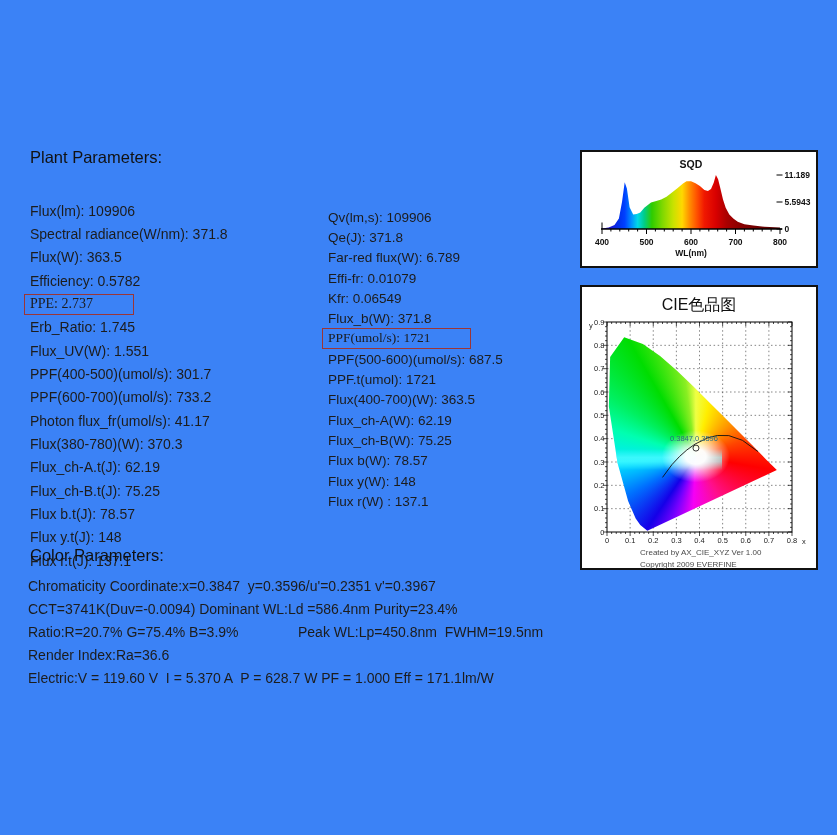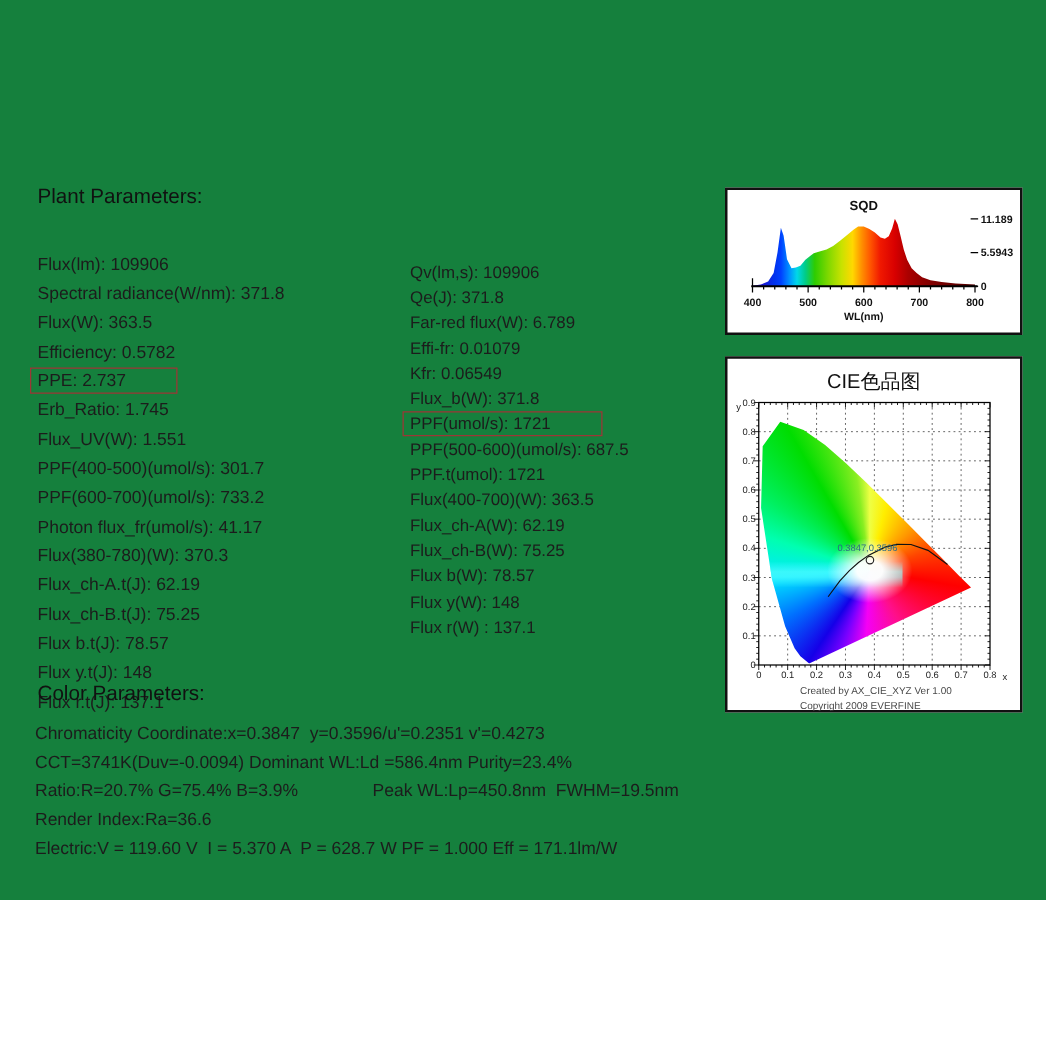--- a/index.html
+++ b/index.html
@@ -1,24 +1,24 @@
 <!DOCTYPE html>
 <html><head>
 <meta charset="utf-8">
 <style>
   html,body{margin:0;padding:0;background:#fff;}
-  #page{position:relative;width:837px;height:720px;background:#15803d;overflow:hidden;
+  #page{position:relative;width:837px;height:835px;background:#3b82f6;overflow:hidden;
         font-family:"Liberation Sans","DejaVu Sans",sans-serif;color:#1c1c1c;}
   .sec-title{position:absolute;font-size:16.5px;color:#111;white-space:pre;}
   .col{position:absolute;}
   .row{display:flex;align-items:center;}
   .row span{white-space:pre;}
   .col-left .row{height:23.35px;font-size:14px;}
   .col-mid .row{height:20.3px;font-size:13.5px;}
-  .hl{border:1.4px solid #9c3636;padding:1px 40px 2px 5px;margin-left:-6px;}
+  .hl{border:1.4px solid #9c3636;padding:1px 40px 2px 5px;margin-left:-6px;font-family:Liberation Serif, serif;}
   .clines{position:absolute;left:28px;top:574px;width:560px;}
   .cline{position:relative;height:23.2px;display:flex;align-items:center;font-size:14px;}
   .cline span{white-space:pre;}
   .cline .part2{position:absolute;left:270px;top:0;height:100%;display:flex;align-items:center;}
   .chart-box{position:absolute;background:#fff;border:2px solid #111;box-sizing:border-box;}
   #sqd-box{left:580px;top:150px;width:238px;height:118px;}
   #cie-box{left:580px;top:285px;width:238px;height:285px;}
   #sqd-box svg,#cie-box svg{position:absolute;left:0;top:0;}
   .sqt{font:bold 8.5px "Liberation Sans","DejaVu Sans",sans-serif;fill:#111;}
   .sqtitle{font:bold 10.5px "Liberation Sans","DejaVu Sans",sans-serif;fill:#111;}
@@ -143,21 +143,21 @@
         <span>Flux y(W): 148</span>
       </div>
     <div class="row">
         <span>Flux r(W) : 137.1</span>
       </div>
   </div>
 
   <div class="sec-title" style="left:30px;top:546px;">Color Parameters:</div>
   <div class="clines">
     <div class="cline">
-        <span>Chromaticity Coordinate:x=0.3847  y=0.3596/u'=0.2351 v'=0.4273</span>
+        <span>Chromaticity Coordinate:x=0.3847  y=0.3596/u'=0.2351 v'=0.3967</span>
       </div>
     <div class="cline">
         <span>CCT=3741K(Duv=-0.0094) Dominant WL:Ld =586.4nm Purity=23.4%</span>
       </div>
     <div class="cline">
       <span>Ratio:R=20.7% G=75.4% B=3.9%</span>
       <span class="part2">Peak WL:Lp=450.8nm  FWHM=19.5nm</span>
     </div>
     <div class="cline">
         <span>Render Index:Ra=36.6</span>

